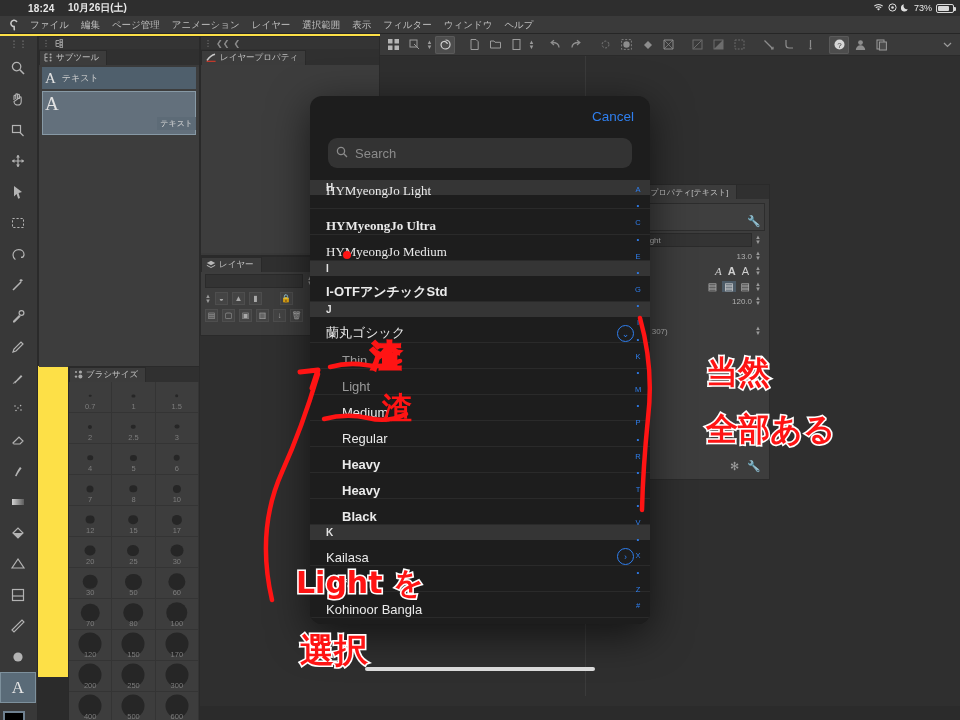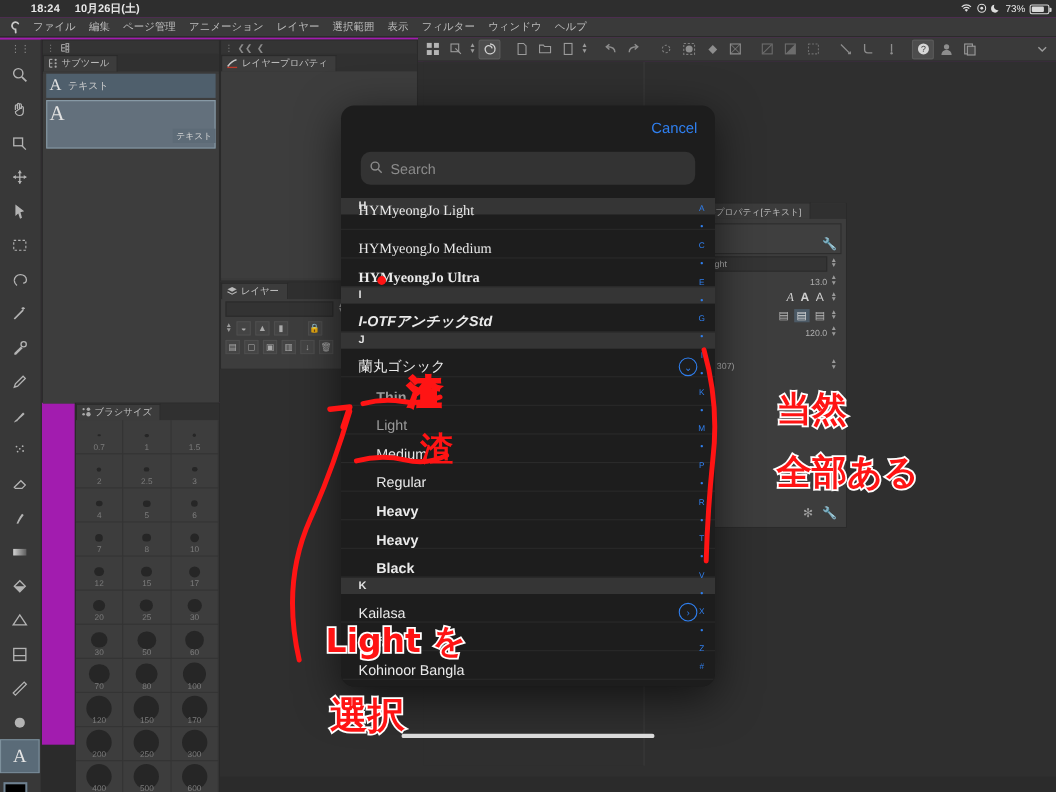--- a/index.html
+++ b/index.html
@@ -1,18 +1,18 @@
 <!DOCTYPE html>
 <html><head>
 <meta charset="utf-8">
 <style>
   * { box-sizing: border-box; margin:0; padding:0; }
   html,body { width:960px; height:720px; overflow:hidden; background:#2b2b2b;
     font-family:"Liberation Sans", sans-serif; }
-  #root { position:relative; width:960px; height:677px; background:#a21caf; }
+  #root { position:relative; width:960px; height:677px; background:#fde047; }
 
   
   .statusbar { position:absolute; left:0; top:0; width:960px; height:16px;
     background:#2e2e2e; color:#e8e8e8; font-size:10px; display:flex;
     align-items:center; }
   .sb-time { position:absolute; left:28px; font-weight:bold; letter-spacing:.2px; }
   .sb-date { position:absolute; left:68px; font-weight:bold; }
   .sb-right { position:absolute; right:6px; display:flex; align-items:center; gap:4px; }
   .sb-right span { font-size:9px; }
   .batt { width:18px; height:9px; border:1px solid #d8d8d8; border-radius:2px;
@@ -810,36 +810,36 @@
       </span>
       <span class="search-ph">Search</span>
     </div>
 
     <div class="fontlist" id="fontlist">
         <div class="sect">H</div>
         <div class="frow" style="height: 14px;">
           <span class="nm ser" style="font-weight: normal; position: relative; top: -9px;">HYMyeongJo Light</span>
         </div>
         <div class="frow">
+          <span class="nm ser" style="font-weight: bold;">HYMyeongJo Ultra</span>
+        </div>
+        <div class="frow">
           <span class="nm ser" style="font-weight: normal;">HYMyeongJo Medium</span>
-        </div>
-        <div class="frow">
-          <span class="nm ser" style="font-weight: bold;">HYMyeongJo Ultra</span>
         </div>
         <div class="sect">I</div>
         <div class="frow">
-          <span class="nm" style="font-weight: bold; font-style: italic;">I-OTFアンチックStd</span>
+          <span class="nm" style="font-weight: bold;">I-OTFアンチックStd</span>
         </div>
         <div class="sect">J</div>
         <div class="frow">
           <span class="nm" style="font-weight: normal;">蘭丸ゴシック</span>
           <span class="chev">⌄</span>
         </div>
         <div class="frow sub">
-          <span class="nm" style="font-weight: 700; color: rgb(154, 154, 154);">Thin</span>
+          <span class="nm" style="font-weight: 400; color: rgb(154, 154, 154);">Thin</span>
         </div>
         <div class="frow sub">
           <span class="nm" style="font-weight: 300; color: rgb(154, 154, 154);">Light</span>
         </div>
         <div class="frow sub">
           <span class="nm" style="font-weight: 500; color: rgb(234, 234, 234);">Medium</span>
         </div>
         <div class="frow sub">
           <span class="nm" style="font-weight: 400; color: rgb(234, 234, 234);">Regular</span>
         </div>

